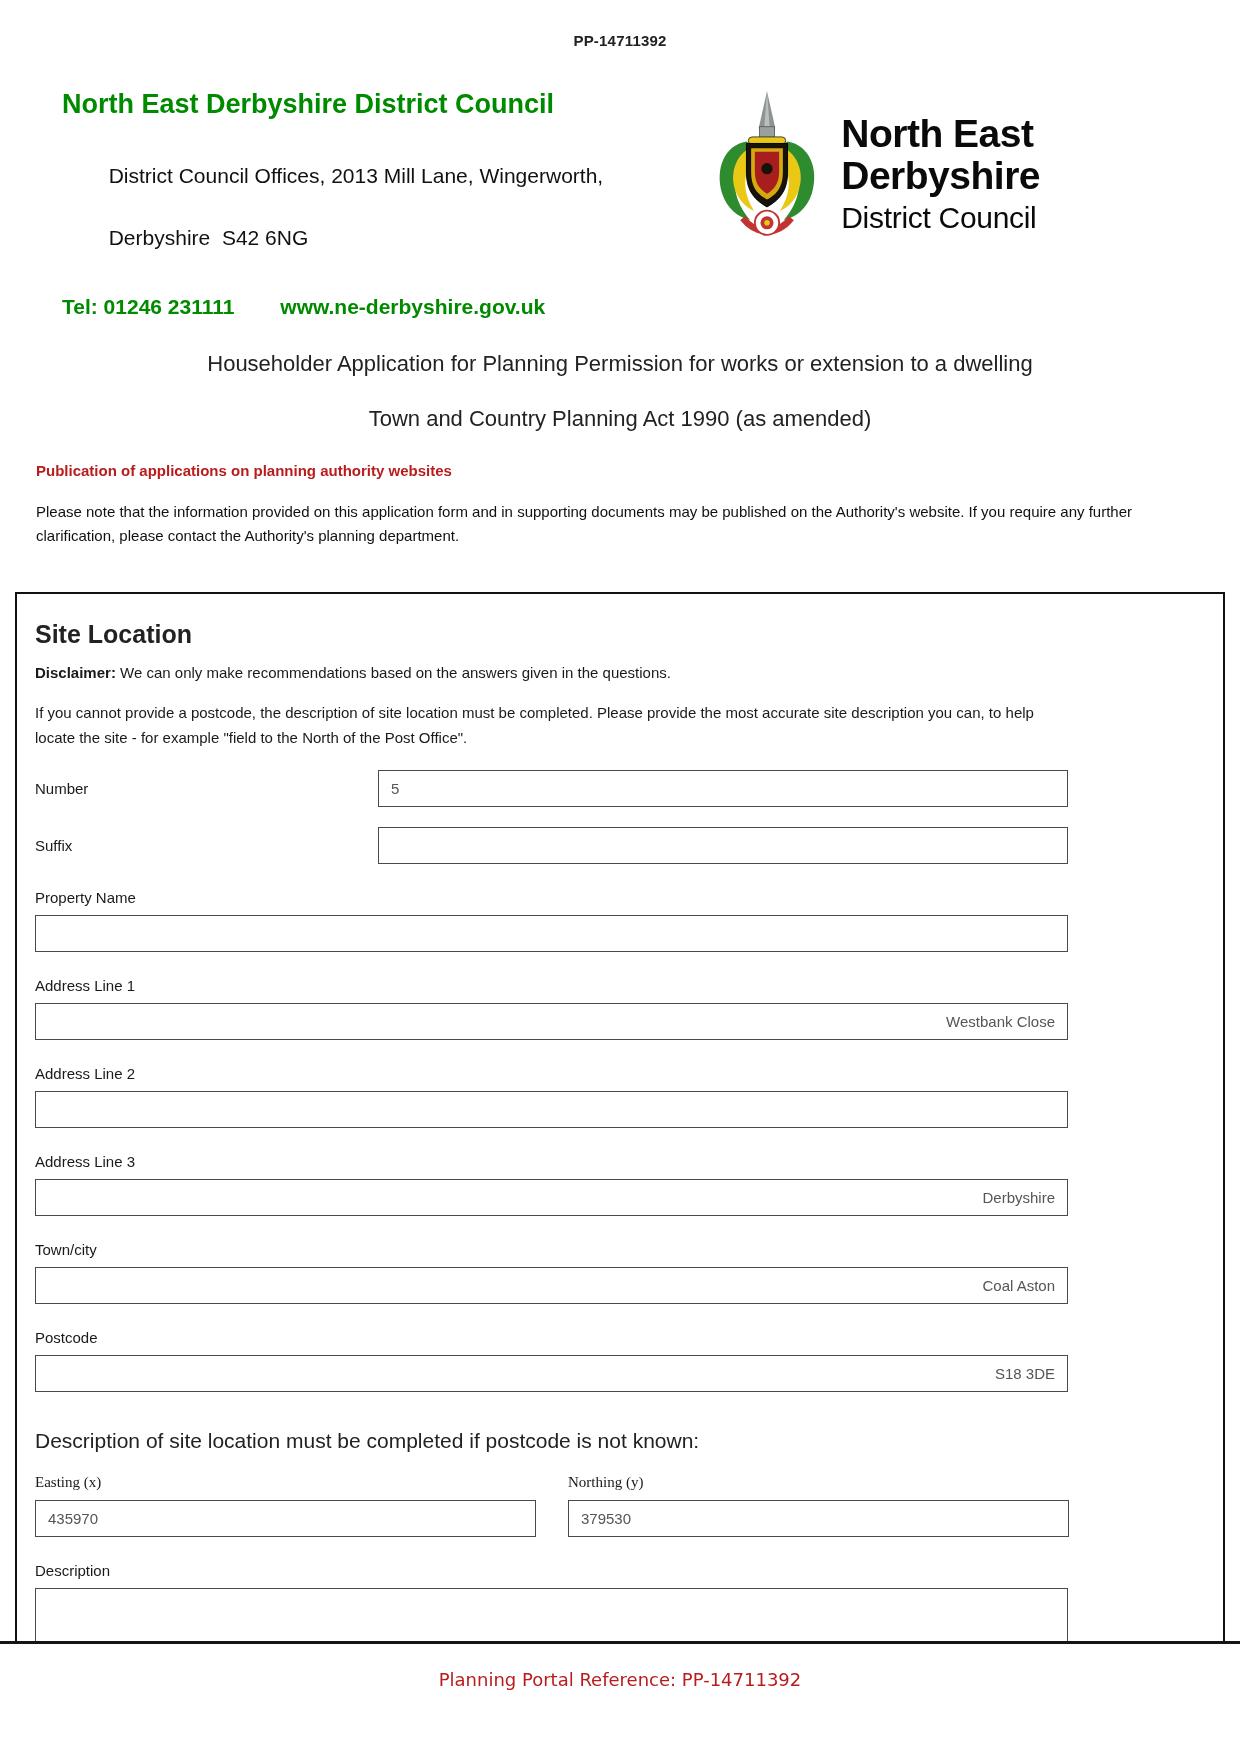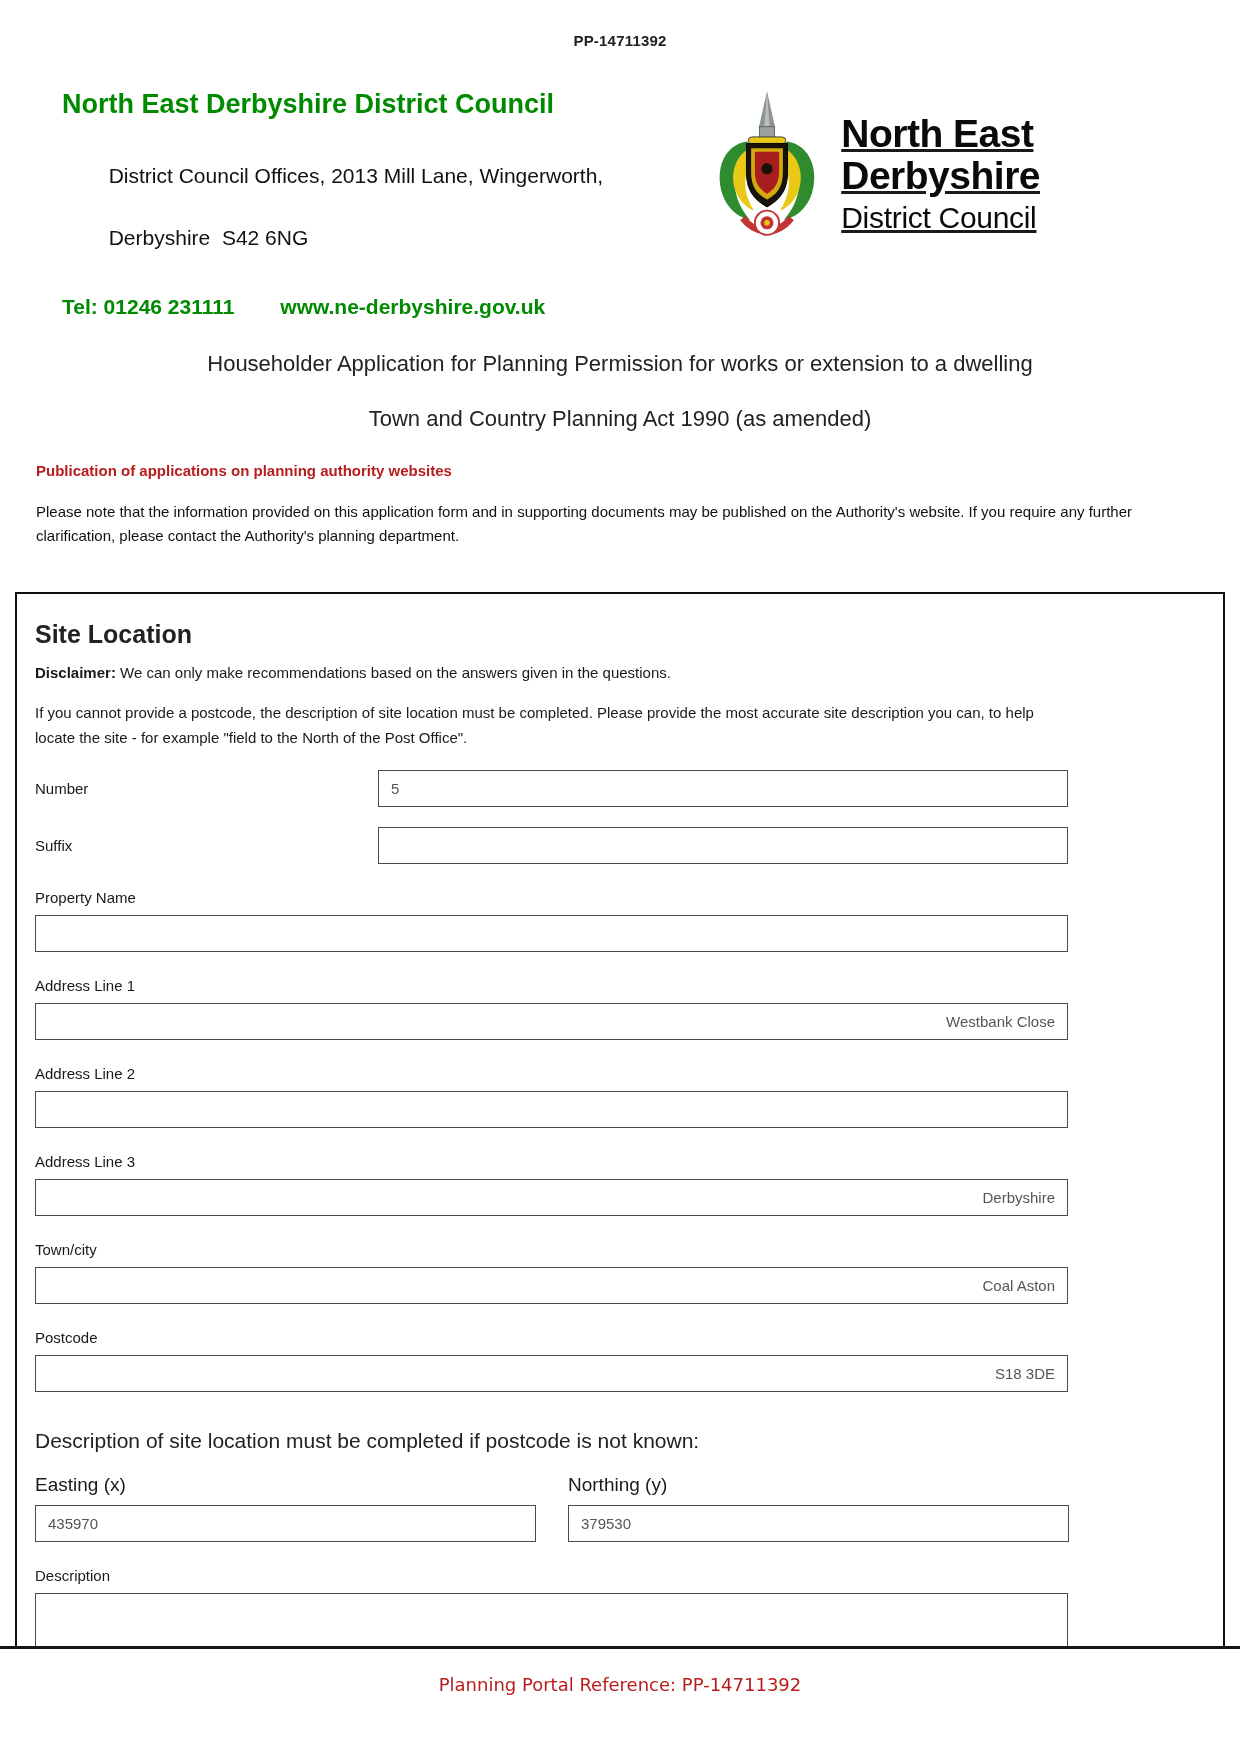--- a/index.html
+++ b/index.html
@@ -11,21 +11,21 @@
   .sheet { position:relative; width:1240px; height:1754px; overflow:hidden; background:#fff; }
 
   .ref-top { padding-top:32px; text-align:center; font-size:15px; font-weight:700; letter-spacing:.2px; color:#222; }
 
   .header { display:flex; justify-content:space-between; align-items:flex-start; margin:40px 200px 0 62px; }
   .council-name { color:var(--brand-green); font-weight:700; font-size:27px; }
   .council-addr { margin-top:9px; font-size:21px; line-height:31px; white-space:pre-wrap; color:#111; }
   .council-contact { margin-top:11px; font-size:21px; font-weight:700; color:var(--brand-green); }
   .council-contact .site { margin-left:40px; }
 
-  .logo-wrap { display:flex; align-items:flex-start; gap:18px;text-decoration:underline; }
+  .logo-wrap { display:flex; align-items:flex-start; gap:18px; }
   .crest { width:112px; height:150px; flex:none; }
   .logo-text { padding-top:24px; color:#0a0a0a; }
   .logo-text .l1 { font-size:39px; font-weight:700; line-height:42px; letter-spacing:-0.5px; }
   .logo-text .l3 { font-size:30px; font-weight:400; line-height:42px; letter-spacing:-0.3px; }
 
   .doc-title { margin-top:32px; text-align:center; font-size:22px; color:#222; }
   .doc-subtitle { margin-top:29px; text-align:center; font-size:22px; color:#222; }
 
   .pub-heading { margin:30px 36px 0; font-size:15px; font-weight:700; color:#b91c1c; }
   .pub-text { margin:21px 36px 0; font-size:15px; line-height:24px; color:#111; }
@@ -44,21 +44,21 @@
   }
   .field-row .finput { width:690px; }
 
   .stack-field { margin-top:25px; }
   .stack-field .flabel { display:block; font-size:15px; }
   .stack-field .finput, .stack-field .desc-box { display:block; margin-top:9px; width:1033px;text-align:right; }
 
   .desc-heading { margin-top:37px; font-size:21px; color:#222; }
 
   .coords { display:flex; gap:32px; margin-top:21px; }
-  .coord-col .flabel { display:block; font-size:19px; }
+  .coord-col .flabel { display:block; font-size:15px;font-family:Liberation Serif, serif; }
   .coord-col .finput { display:block; margin-top:9px; width:501px; }
 
   .desc-box {
     height:53px; border:1px solid #4a4a4a; border-bottom:none; resize:none; background:#fff;
     font-family:inherit; font-size:15px; color:#555; padding:8px 12px; box-sizing:border-box;
   }
 
   .page-line { width:1240px; height:3px; background:#151515; }
   .footer-ref { margin-top:25px; text-align:center; font-size:18px; color:#b91c1c; font-family:"DejaVu Sans", sans-serif; }
 </style>

